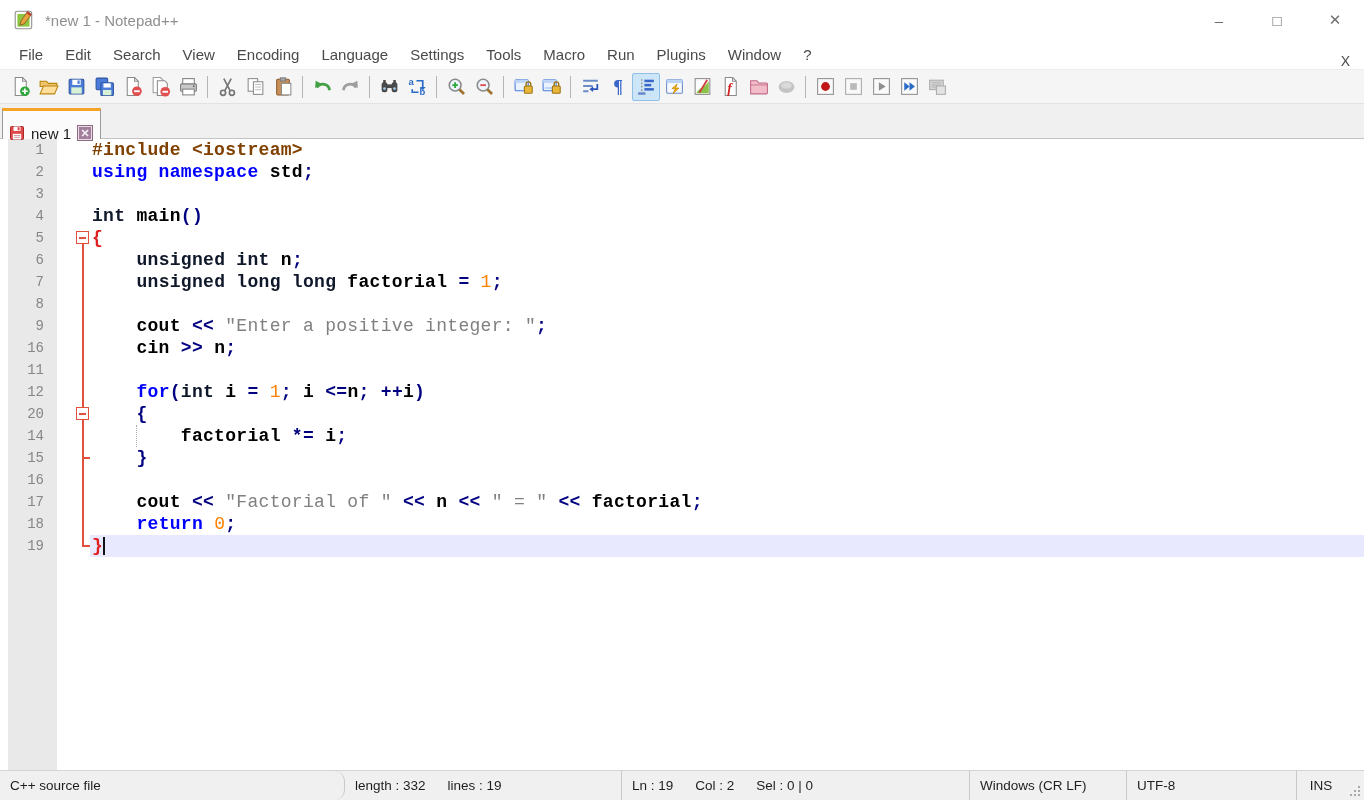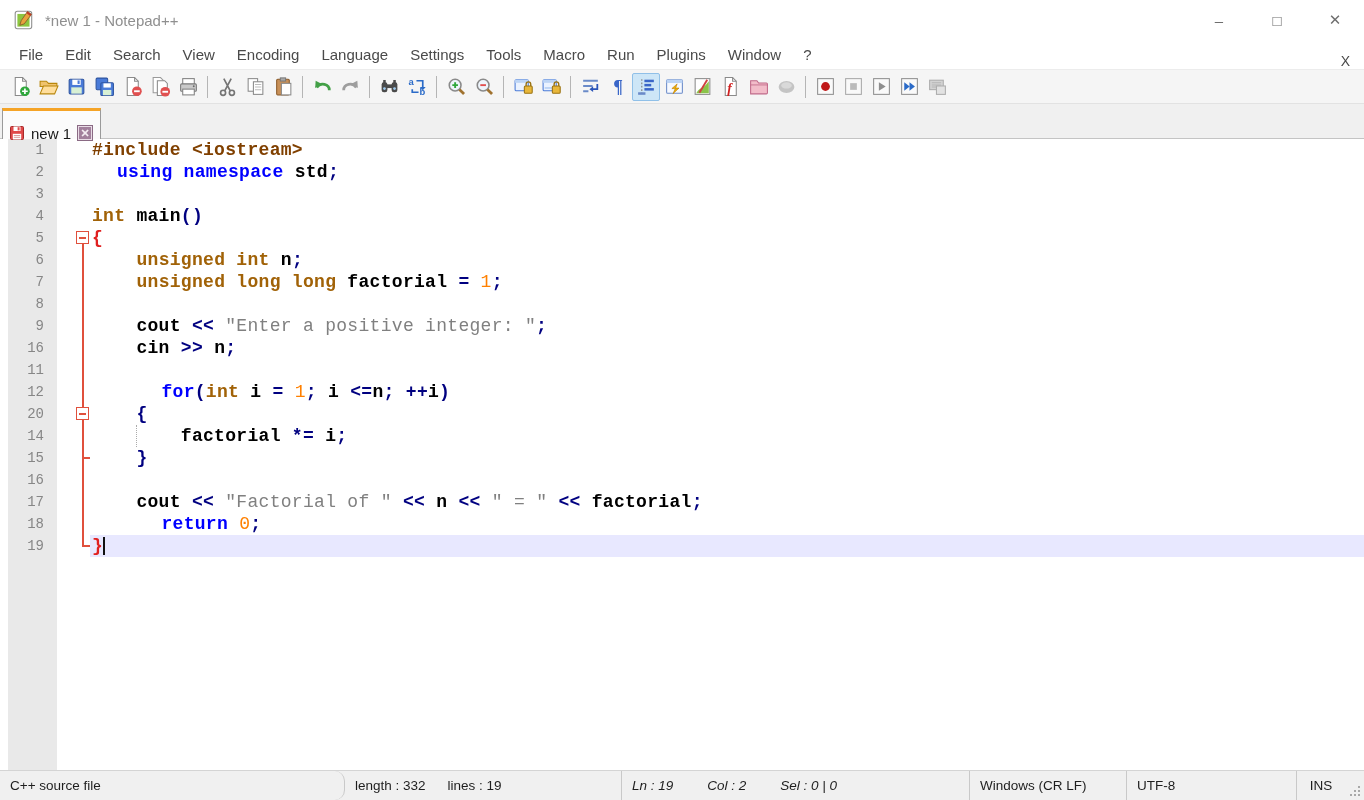--- a/index.html
+++ b/index.html
@@ -52,35 +52,35 @@
   .fl-box { position:absolute; left:19px; top:4px; width:13px; height:13px; background:#fff;
     border:1px solid #e0503c; z-index:2; }
   .fl-box::after { content:""; position:absolute; left:2px; right:2px; top:5px; height:1.6px; background:#e0503c; }
   .fl-tick { position:absolute; left:25px; top:10px; width:8px; height:2px; background:#e0503c; }
   .ed-code { flex:1 1 auto; position:relative; white-space:pre; padding-left:2px;
     font-family:"Liberation Mono", monospace; font-size:18px; line-height:22px; letter-spacing:0.3px; font-weight:bold; color:#000; }
   .ed-code.current { background:#e8e8ff; }
   .caret { position:absolute; left:13px; top:2px; width:2px; height:18px; background:#111; }
   .guide { position:absolute; left:46px; top:0; bottom:0; border-left:1px dotted #ababab; }
   .c-pre { color:#804000; }
-  .c-kw  { color:#0000ff;margin-left:25px; }
-  .c-ty  { color:#a16207; }
+  .c-kw  { color:#0000ff; }
+  .c-ty  { color:#0f172a; }
   .c-op  { color:#000080; }
   .c-st  { color:#808080; font-weight:normal; }
   .c-nu  { color:#ff8000; font-weight:normal; }
   .c-id  { color:#000000; }
   .c-mt  { color:#e02020; }
 
   
   .statusbar { height:30px; flex:0 0 auto; background:#f0f0f0; border-top:1px solid #d4d4d4;
     display:flex; align-items:stretch; font-size:13.5px; color:#1e1e1e; }
   .sb-sec { display:flex; align-items:center; padding-left:10px; border-right:1px solid #c9c9c9; }
   .sb-doc { width:345px;border-radius:10px; }
   .sb-len { width:277px; gap:22px; }
-  .sb-pos { width:348px; gap:34px;font-style:italic; }
+  .sb-pos { width:348px; gap:22px; }
   .sb-eol { width:157px; }
   .sb-enc { width:170px; }
   .sb-ins { width:48px; border-right:none; justify-content:center; padding-left:0; }
   .sb-grip { flex:1; display:flex; align-items:flex-end; justify-content:flex-end; padding:0 2px 2px 0; }
 </style>
 </head>
 <body>
 
 <div class="window">
 

